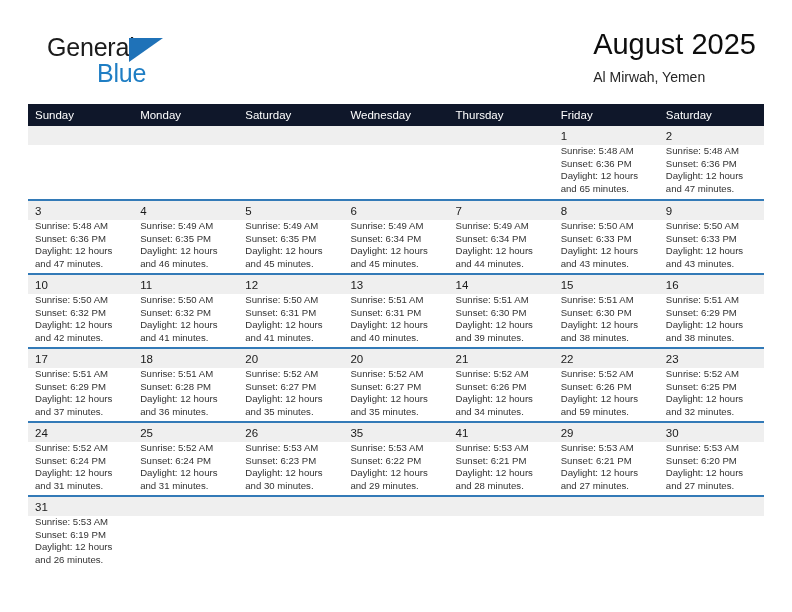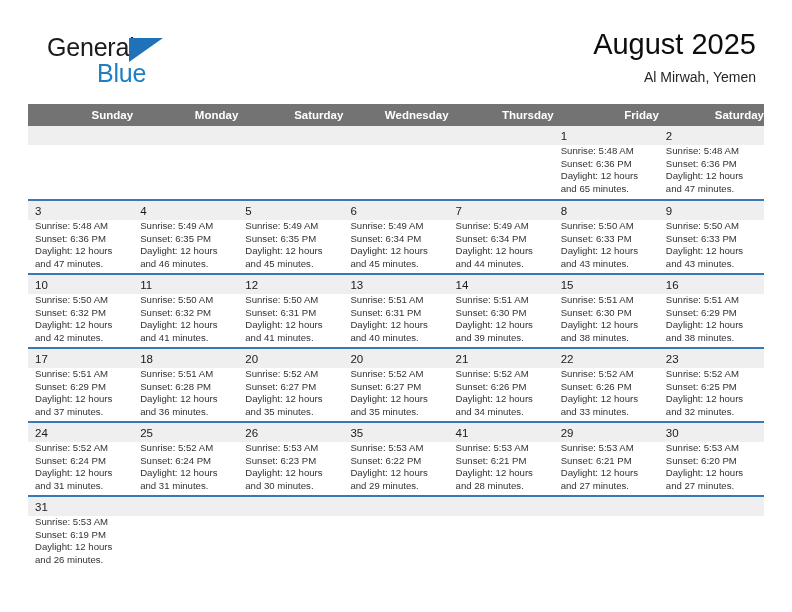--- a/index.html
+++ b/index.html
@@ -61,21 +61,20 @@
     top: 26px;
     font-size: 25px;
     line-height: 29px;
     color: #1f7ec4;
     letter-spacing: -0.2px;
   }
   .title-block {
     position: absolute;
     right: 36px;
     top: 27px;
-    text-align: right;
   }
   .cal-title {
     font-size: 29px;
     line-height: 34px;
     color: #0d0d0d;
     font-weight: normal;
     margin: 0;
   }
   .cal-subtitle {
     font-size: 14px;
@@ -87,25 +86,25 @@
   
   .calendar {
     position: absolute;
     left: 28px;
     top: 104px;
     width: 736px;
     border-collapse: collapse;
     table-layout: fixed;
   }
   .calendar th {
-    background: #737373;
+    background: #0f172a;
     color: #ffffff;
     font-size: 11.5px;
-    font-weight: bold;
-    text-align: right;
+    font-weight: normal;
+    text-align: left;
     padding: 5px 0 5px 7px;
     height: 19px;
     box-sizing: border-box;
     border: none;
   }
   .calendar td {
     vertical-align: top;
     padding: 0;
     border-top: 2px solid #337ab7;
     border-bottom: none;
@@ -441,21 +440,21 @@
               </div>
             </div>
           </td>
           <td>
             <div class="cell-inner">
               <div class="daynum-band">22</div>
               <div class="cell-info">
                 <div>Sunrise: 5:52 AM</div>
                 <div>Sunset: 6:26 PM</div>
                 <div>Daylight: 12 hours</div>
-                <div>and 33 minutes.</div>
+                <div>and 59 minutes.</div>
               </div>
             </div>
           </td>
           <td>
             <div class="cell-inner">
               <div class="daynum-band">23</div>
               <div class="cell-info">
                 <div>Sunrise: 5:52 AM</div>
                 <div>Sunset: 6:25 PM</div>
                 <div>Daylight: 12 hours</div>

